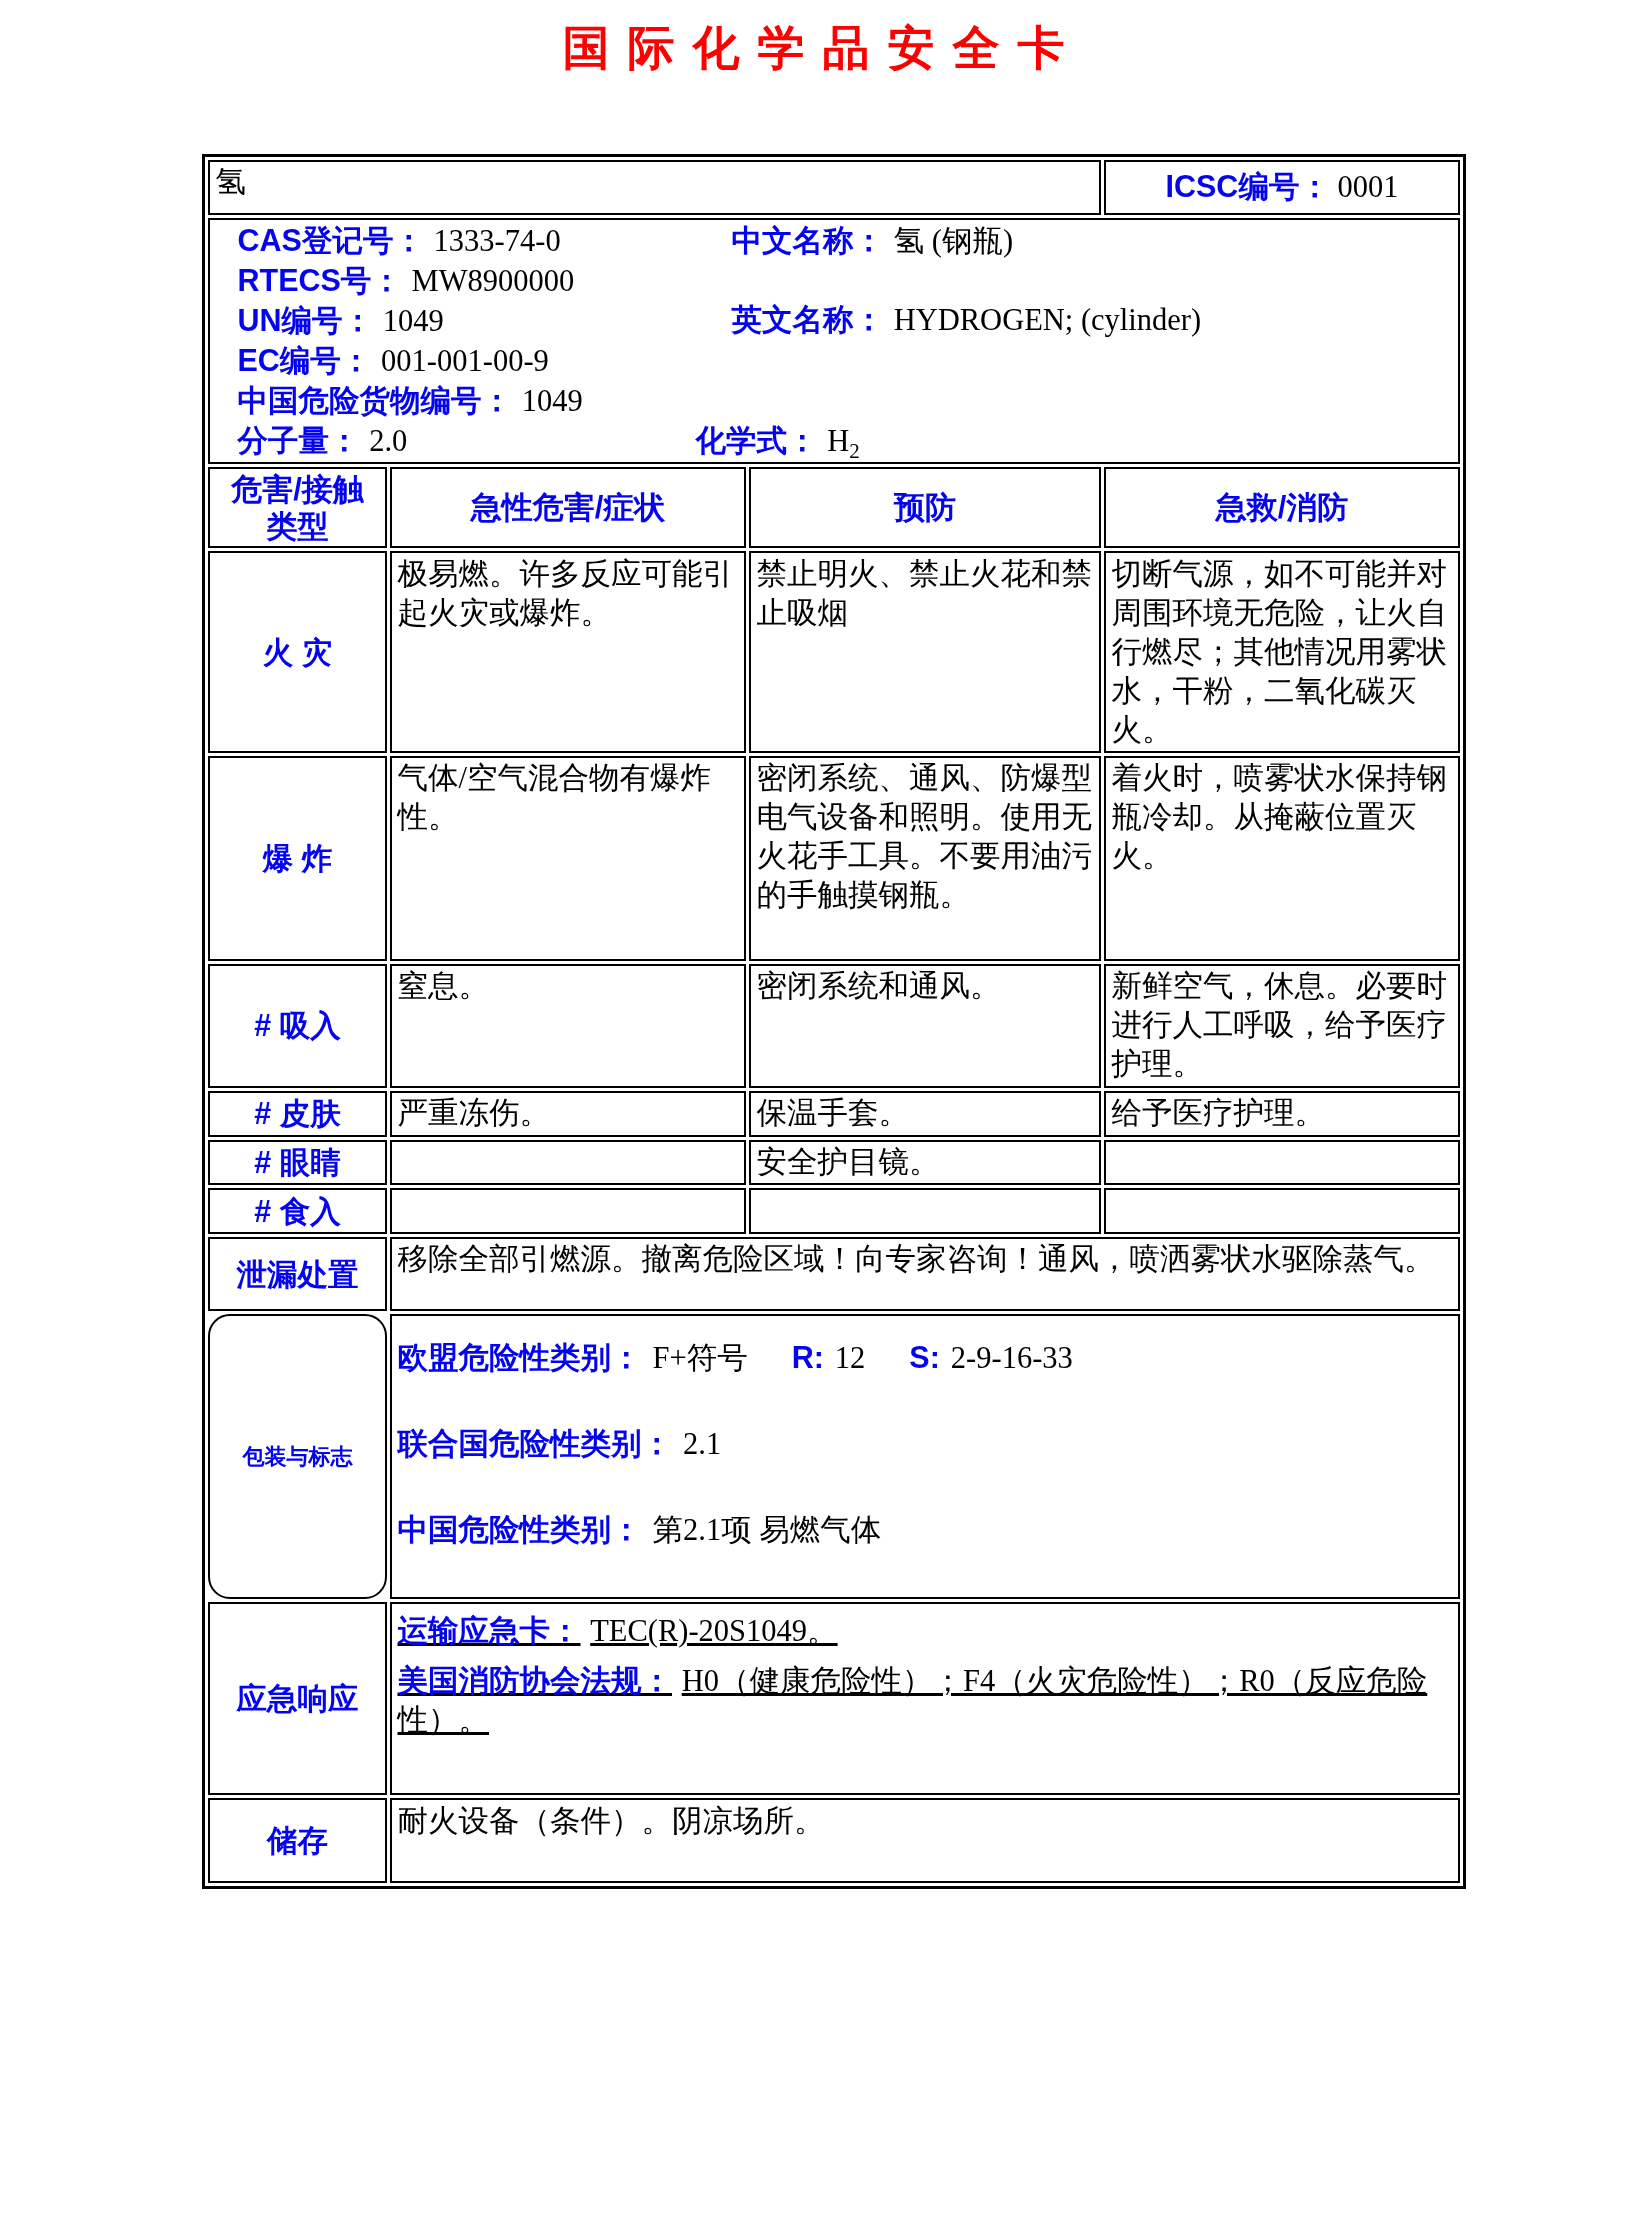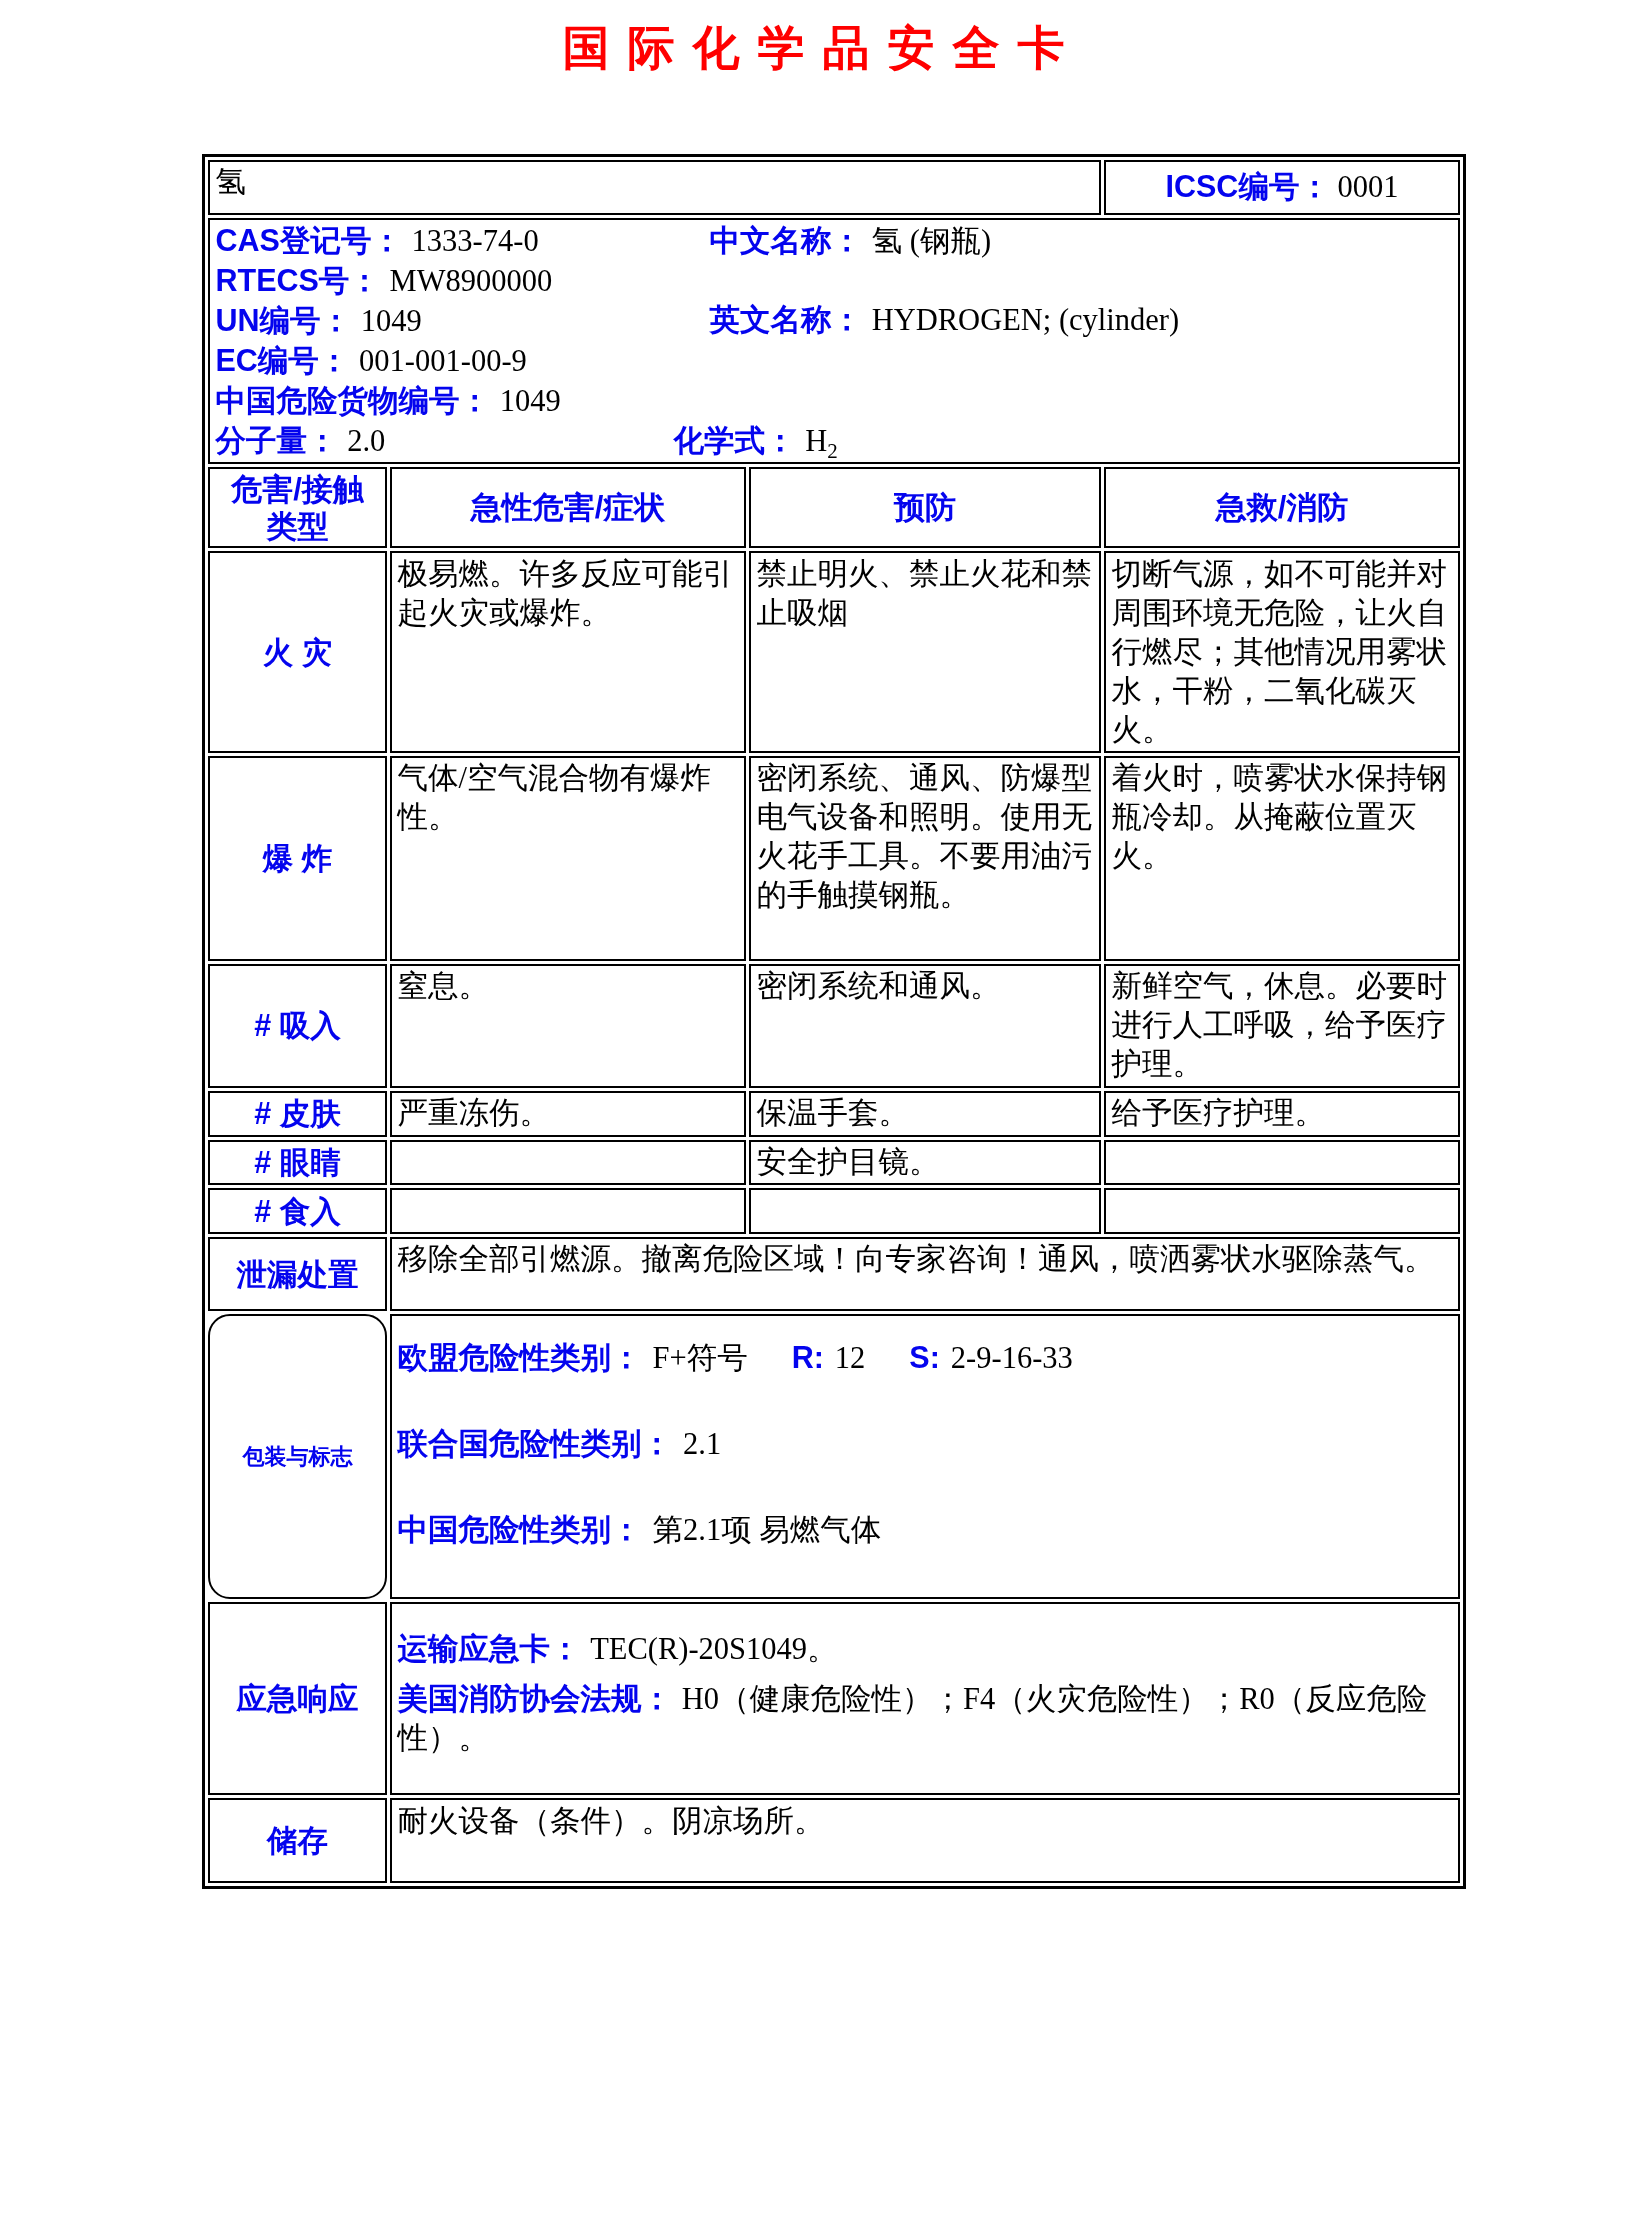--- a/index.html
+++ b/index.html
@@ -27,21 +27,21 @@
   .blue{
     color:#0404ee;font-weight:bold;
     font-family:"Liberation Sans","DejaVu Sans",sans-serif;
   }
   .hdr-cell{text-align:center;vertical-align:middle;font-size:31px;line-height:37px;}
   .type-cell{text-align:center;vertical-align:middle;font-size:30.5px;}
   .name-cell{font-size:30.5px;}
   .icsc-cell{text-align:center;vertical-align:middle;font-size:30.5px;}
   .id-wrap{position:relative;height:100%;}
   .id-line{line-height:39px;white-space:nowrap;}
-  .id-line .blue{margin-right:9.7px;}
+  .id-line .blue{margin-right:9.7px;margin-left:22px;}
   .id-right{position:absolute;left:494px;top:0;}
   .id-right .id-line + .id-line{margin-top:39px;}
   .formula-group{position:absolute;left:458px;top:0;}
   sub{font-size:21px;}
   .pack-line{line-height:39px;margin-bottom:46px;white-space:nowrap;}
   .pack-line .blue{margin-right:11px;}
   .gap-left{margin-left:44px;}
   .em-line{line-height:39px;margin-bottom:9.7px;}
   .em-line .blue{margin-right:9.7px;}
   .cell-text{display:block;}
@@ -174,21 +174,21 @@
         <span class="blue">联合国危险性类别：</span><span>2.1</span>
       </div>
       <div class="pack-line">
         <span class="blue">中国危险性类别：</span><span>第2.1项 易燃气体</span>
       </div>
     </td>
   </tr>
 
   <tr style="height:193px;">
     <td class="type-cell blue">应急响应</td>
-    <td colspan="3" style="padding-top:25px;">
+    <td colspan="3" style="padding-top:7px;text-decoration:underline;">
       <div class="em-line">
         <span class="blue">运输应急卡：</span><span>TEC(R)-20S1049。</span>
       </div>
       <div class="em-line">
         <span class="blue">美国消防协会法规：</span><span>H0（健康危险性）；F4（火灾危险性）；R0（反应危险性）。</span>
       </div>
     </td>
   </tr>
 
   <tr style="height:85px;">

